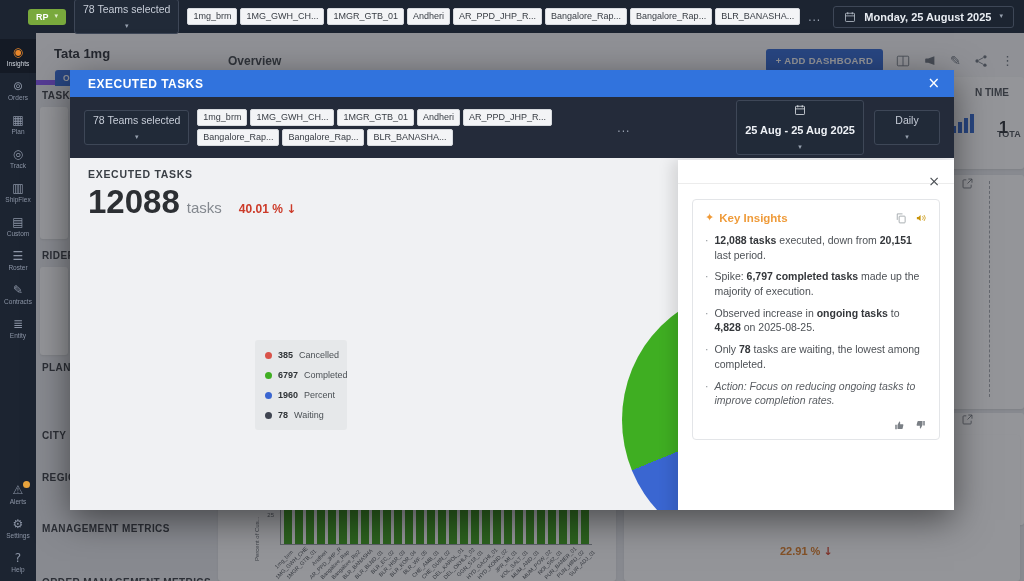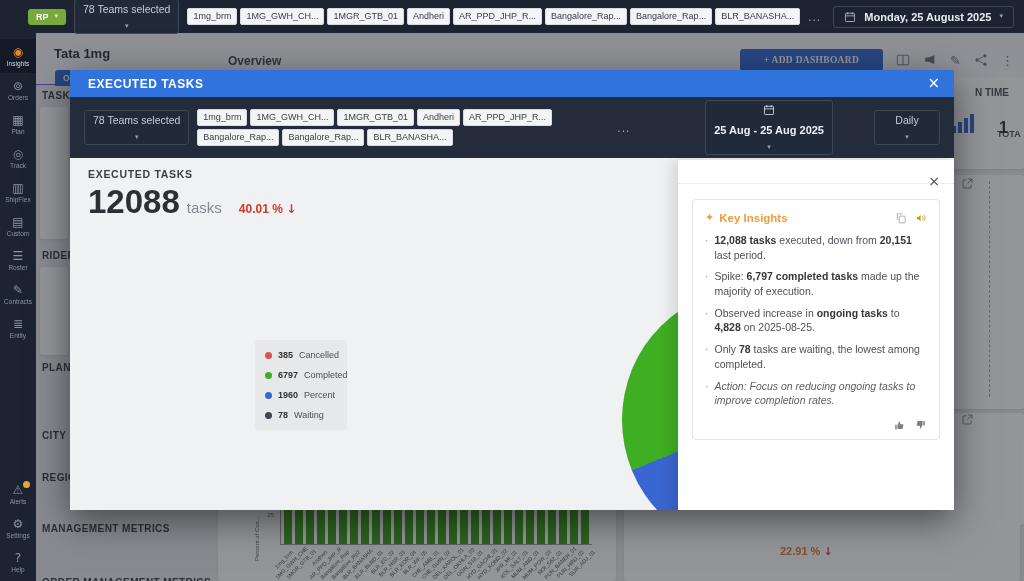--- a/index.html
+++ b/index.html
@@ -28,26 +28,26 @@
   .side-item{display:flex;flex-direction:column;align-items:center;gap:2px;padding:7px 0 6px;color:#8b94a5;cursor:pointer;position:relative;}
   .side-item .si{font-size:12px;line-height:12px;font-family:"DejaVu Sans",sans-serif;}
   .side-item .sl{font-size:6.5px;line-height:7px;}
   .side-item.active{background:#141a25;}
   .side-item.active .si{color:#e8872b;}
   .side-item.active .sl{color:#d3d8e0;}
   .badge-dot{position:absolute;top:4px;right:6px;width:7px;height:7px;border-radius:50%;background:#e8a33d;}
 
   
   .main{position:absolute;left:36px;top:33px;width:988px;height:548px;background:#e9ebee;z-index:1;overflow:hidden;}
-  .mhead{position:absolute;left:0;top:0;width:988px;height:52px;background:#f7f8f9;border-bottom:1px solid #8b5cf6;}
+  .mhead{position:absolute;left:0;top:0;width:988px;height:52px;background:#f7f8f9;border-bottom:5px solid #8b5cf6;}
   .workspace{position:absolute;left:18px;top:13px;font-size:13px;color:#34383e;font-weight:bold;}
   .tab-label{position:absolute;left:19px;top:37px;background:#3b6fd6;color:#fff;font-size:8.5px;font-weight:bold;letter-spacing:.4px;padding:3px 8px;border-radius:3px 3px 0 0;}
   .page-title{position:absolute;left:192px;top:21px;font-size:12px;color:#4a4f55;font-weight:bold;}
   .head-actions{position:absolute;right:10px;top:16px;display:flex;align-items:center;gap:13px;}
-  .add-dash{background:#3b6fd6;color:#fff;border:none;font-size:9.5px;font-weight:bold;letter-spacing:.3px;padding:6px 24px;border-radius:3px;cursor:pointer;font-family:Liberation Serif, serif;margin-left:20px;}
+  .add-dash{background:#3b6fd6;color:#fff;border:none;font-size:9.5px;font-weight:bold;letter-spacing:.3px;padding:6px 10px;border-radius:3px;cursor:pointer;font-family:Liberation Sans, sans-serif;margin-left:20px;}
   .hicon{color:#737a84;font-size:13px;line-height:1;display:flex;align-items:center;cursor:pointer;}
   .sec{position:absolute;left:6px;font-size:10px;font-weight:bold;color:#42464c;letter-spacing:.4px;white-space:nowrap;}
   .s-tasks{top:57px;}.s-rider{top:217px;}.s-plan{top:329px;}.s-city{top:397px;}.s-region{top:439px;}
   .s-mgmt{top:490px;}.s-omgmt{top:544px;}
   .bgcard{position:absolute;background:#fff;border-radius:3px;box-shadow:0 1px 2px rgba(0,0,0,.08);}
   .sliver1{left:4px;top:74px;width:28px;height:132px;}
   .sliver2{left:4px;top:234px;width:28px;height:88px;}
   .cardA{left:908px;top:44px;width:80px;height:92px;}
   .cardB{left:908px;top:142px;width:80px;height:234px;}
   .cardC{left:908px;top:380px;width:80px;height:112px;}
@@ -76,21 +76,21 @@
 
   
   .modal{position:absolute;left:70px;top:70px;width:884px;height:440px;z-index:40;box-shadow:0 10px 34px rgba(0,0,0,.5);display:flex;flex-direction:column;}
   .modal-head{height:27px;background:#3173dd;display:flex;align-items:center;padding:0 14px 0 18px;flex:0 0 27px;}
   .modal-title{color:#fff;font-size:12px;font-weight:bold;letter-spacing:.5px;}
   .modal-close{margin-left:auto;color:#fff;font-size:15px;line-height:1;cursor:pointer;}
   .modal-toolbar{flex:0 0 36px;background:#242b3a;display:flex;align-items:center;padding:3px 14px;gap:8px;}
   .mt-tags{width:412px;flex-wrap:wrap;row-gap:3px;}
   .mt-right{margin-left:auto;display:flex;align-items:center;gap:10px;}
   .drange{font-weight:bold;color:#eef1f6;font-size:11px;}
-  .daily{min-width:66px;justify-content:center;margin-left:31px;}
+  .daily{min-width:66px;justify-content:center;}
   .modal-body{flex:1;background:#f0f1f3;position:relative;overflow:hidden;}
   .metric{position:absolute;left:18px;top:10px;}
   .metric-label{font-size:10.5px;font-weight:bold;color:#3a3f45;letter-spacing:.7px;}
   .metric-row{display:flex;align-items:baseline;gap:7px;margin-top:3px;}
   .metric-value{font-size:33px;font-weight:bold;color:#2c2f33;}
   .metric-unit{font-size:15px;color:#84898f;}
   .metric-delta{font-size:12px;font-weight:bold;color:#cc3a28;margin-left:10px;}
   .metric-delta .arr{font-family:"DejaVu Sans",sans-serif;}
   .legend{position:absolute;left:185px;top:182px;width:92px;background:#e6e8ea;border-radius:3px;padding:10px 10px;display:flex;flex-direction:column;gap:10px;}
   .lg-row{display:flex;align-items:center;gap:6px;font-size:9px;color:#4b5055;white-space:nowrap;}

